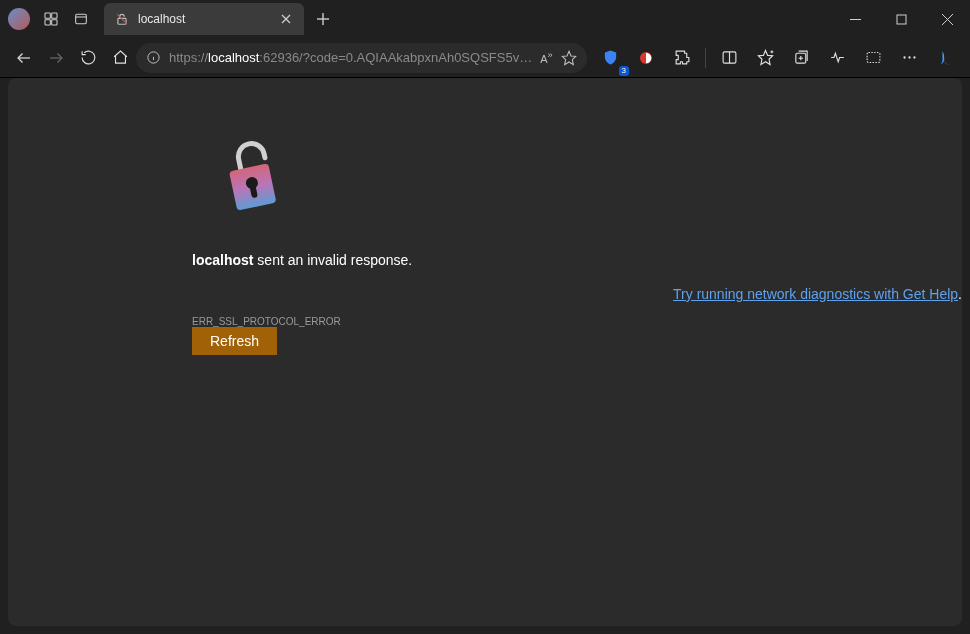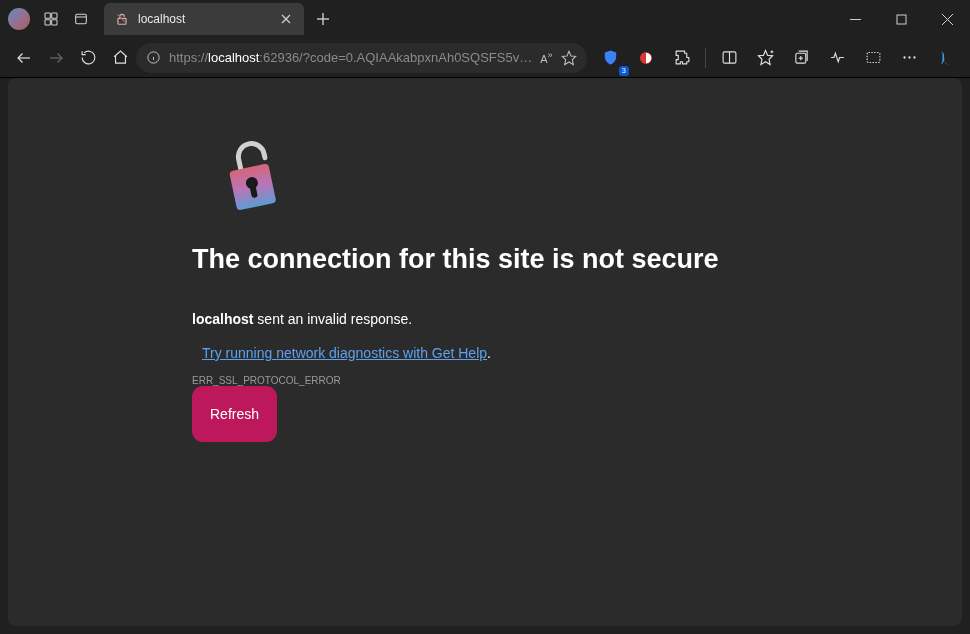--- a/index.html
+++ b/index.html
@@ -162,37 +162,38 @@
   .msg {
     font-size:14px;
     margin-bottom:18px;
     margin-top:36px;
   }
   .msg b { font-weight:600; }
   .link {
     font-size:14px;
     margin-left:10px;
     margin-bottom:14px;
+    text-align:right;
   }
   .link a {
     color:#5ea1ef;
     text-decoration:underline;
     cursor:pointer;
   }
   .errcode {
     font-size:10px;
     color:#9a9a9a;
   }
   .refresh {
-    background:#be185d;
+    background:#a16207;
     color:#fff;
     border:none;
-    padding: 20px 18px;
+    padding: 6px 18px;
     font-size:14px;
-    border-radius:11px;
+    border-radius:0;
     cursor:pointer;
   }
   svg { display:block; }
 </style>
 </head>
 <body>
 
 <div class="titlebar">
   <div class="left-icons">
     <div class="avatar"></div>
@@ -380,21 +381,20 @@
           </linearGradient>
         </defs>
         <g transform="rotate(-12 35 45)">
         <path d="M22 30 v-12 a13 13 0 0 1 26 0 v4" fill="none" stroke="#d0d0d0" stroke-width="5" stroke-linecap="round"></path>
         <rect x="10" y="28" width="40" height="40" rx="4" fill="url(#lockg)"></rect>
         <circle cx="30" cy="44" r="6" fill="#1a1a1a"></circle>
         <rect x="27" y="46" width="6" height="13" rx="3" fill="#1a1a1a"></rect>
         </g>
       </svg>
     </div>
-    <h1>The connection for this site is not secure</h1>
     <p class="msg">
       <b>localhost</b><span> sent an invalid response.</span>
     </p>
     <p class="link">
       <a>Try running network diagnostics with Get Help</a><span>.</span>
     </p>
     <p class="errcode">ERR_SSL_PROTOCOL_ERROR</p>
     <button class="refresh">Refresh</button>
   </div>
 </div>

